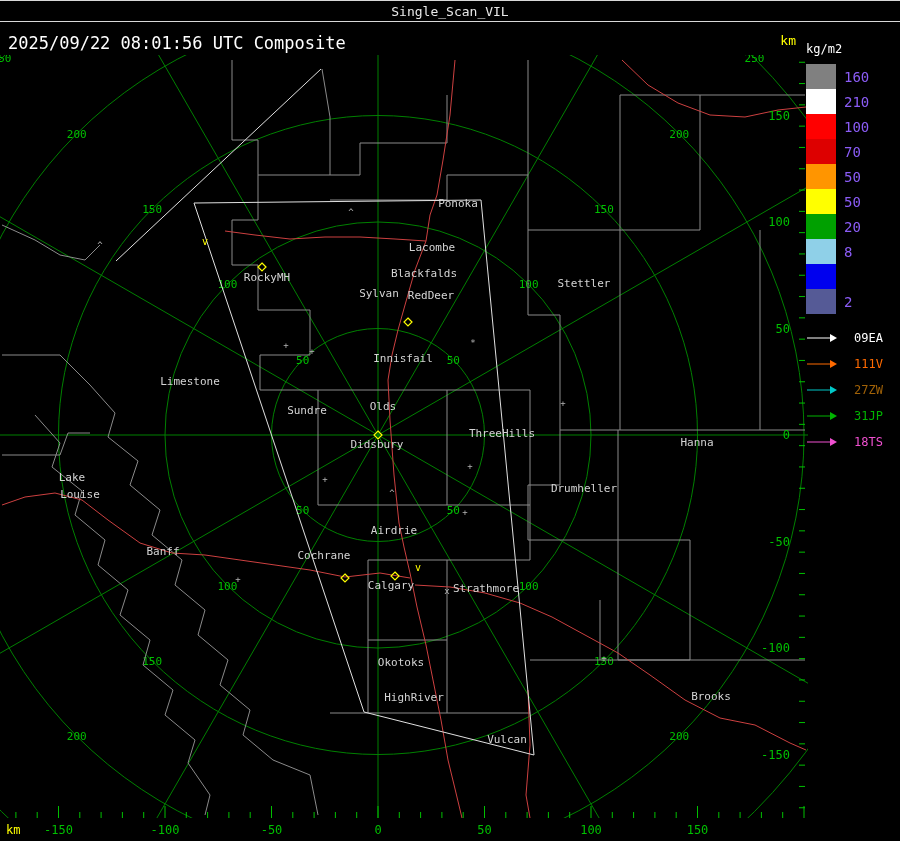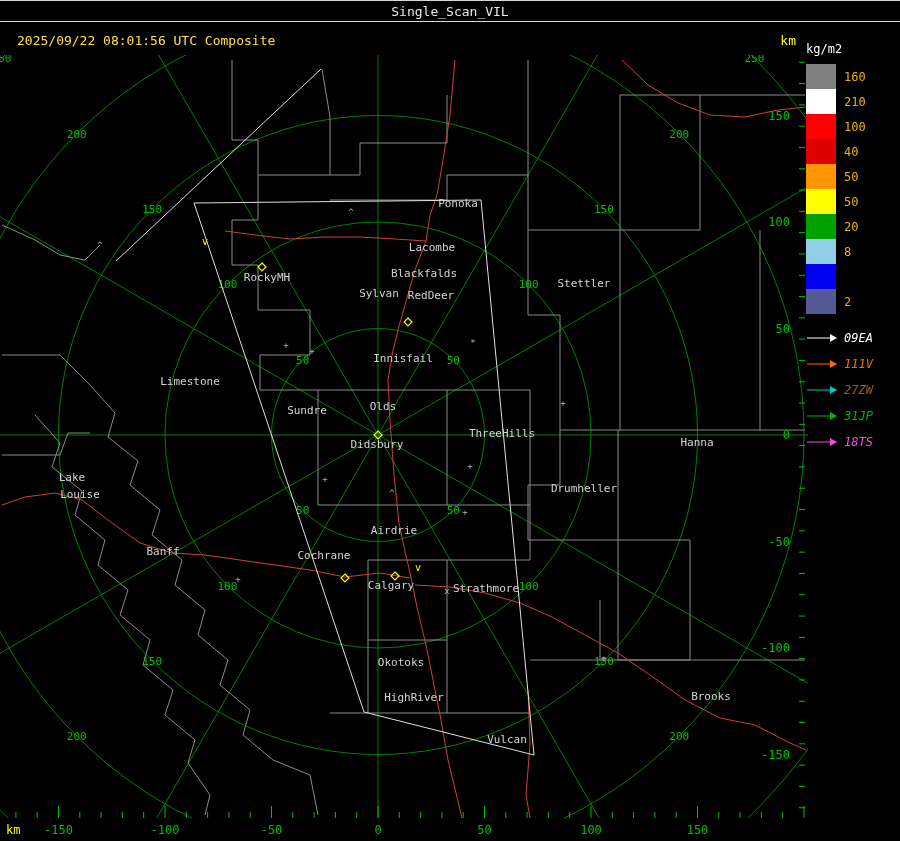--- a/index.html
+++ b/index.html
@@ -2,31 +2,31 @@
 <html><head>
 <meta charset="utf-8">
 <style>
   html,body{margin:0;padding:0;background:#000;}
   #app{position:relative;width:900px;height:841px;background:#000;overflow:hidden;
        font-family:"DejaVu Sans Mono","Liberation Mono",monospace;}
   #titlebar{position:absolute;left:0;top:0;width:900px;height:20px;
             border-top:1px solid #d8d8d8;border-bottom:1px solid #d8d8d8;
             display:flex;align-items:center;justify-content:center;
             color:#e8e8e8;font-size:13px;}
-  #timestamp{position:absolute;left:8px;top:33px;color:#fde047;font-size:13px;white-space:pre;margin-left:9px;}
+  #timestamp{position:absolute;left:8px;top:33px;color:#ffffff;font-size:17px;white-space:pre;}
   #y-unit{position:absolute;left:746px;top:33px;width:50px;text-align:right;color:#ffff00;font-size:13px;}
   #map-svg{position:absolute;left:0;top:55px;background:#000;}
   #legend{position:absolute;left:806px;top:42px;width:92px;}
   #legend-unit{color:#ffffff;font-size:12px;height:14px;margin-bottom:8px;}
   .swatch-row{display:flex;align-items:center;height:25px;}
   .swatch{width:30px;height:25px;flex:none;}
-  .swatch-label{margin-left:8px;font-size:12px;color:#eab308;text-align:center;}
+  .swatch-label{margin-left:8px;font-size:14px;color:#8b5cf6;text-align:center;}
   #legend-sites{margin-top:11px;}
   .site-row{display:flex;align-items:center;height:26px;}
-  .site-label{margin-left:6px;font-size:12px;font-style:italic;}
+  .site-label{margin-left:16px;font-size:12px;}
   #x-axis{position:absolute;left:0;top:821px;width:806px;height:20px;}
   #x-unit{position:absolute;left:6px;top:2px;color:#ffff00;font-size:12px;}
   .x-tick-label{position:absolute;top:2px;transform:translateX(-50%);color:#00c000;font-size:12px;}
 </style>
 </head>
 <body>
 
 <div id="app">
   <div id="titlebar">
     <span>Single_Scan_VIL</span>
@@ -246,21 +246,21 @@
         <div class="swatch-row">
           <div class="swatch" style="background: rgb(255, 255, 255);"></div>
           <span class="swatch-label">210</span>
         </div>
         <div class="swatch-row">
           <div class="swatch" style="background: rgb(255, 0, 0);"></div>
           <span class="swatch-label">100</span>
         </div>
         <div class="swatch-row">
           <div class="swatch" style="background: rgb(221, 0, 0);"></div>
-          <span class="swatch-label">40</span>
+          <span class="swatch-label">70</span>
         </div>
         <div class="swatch-row">
           <div class="swatch" style="background: rgb(255, 149, 0);"></div>
           <span class="swatch-label">50</span>
         </div>
         <div class="swatch-row">
           <div class="swatch" style="background: rgb(255, 255, 0);"></div>
           <span class="swatch-label">50</span>
         </div>
         <div class="swatch-row">

